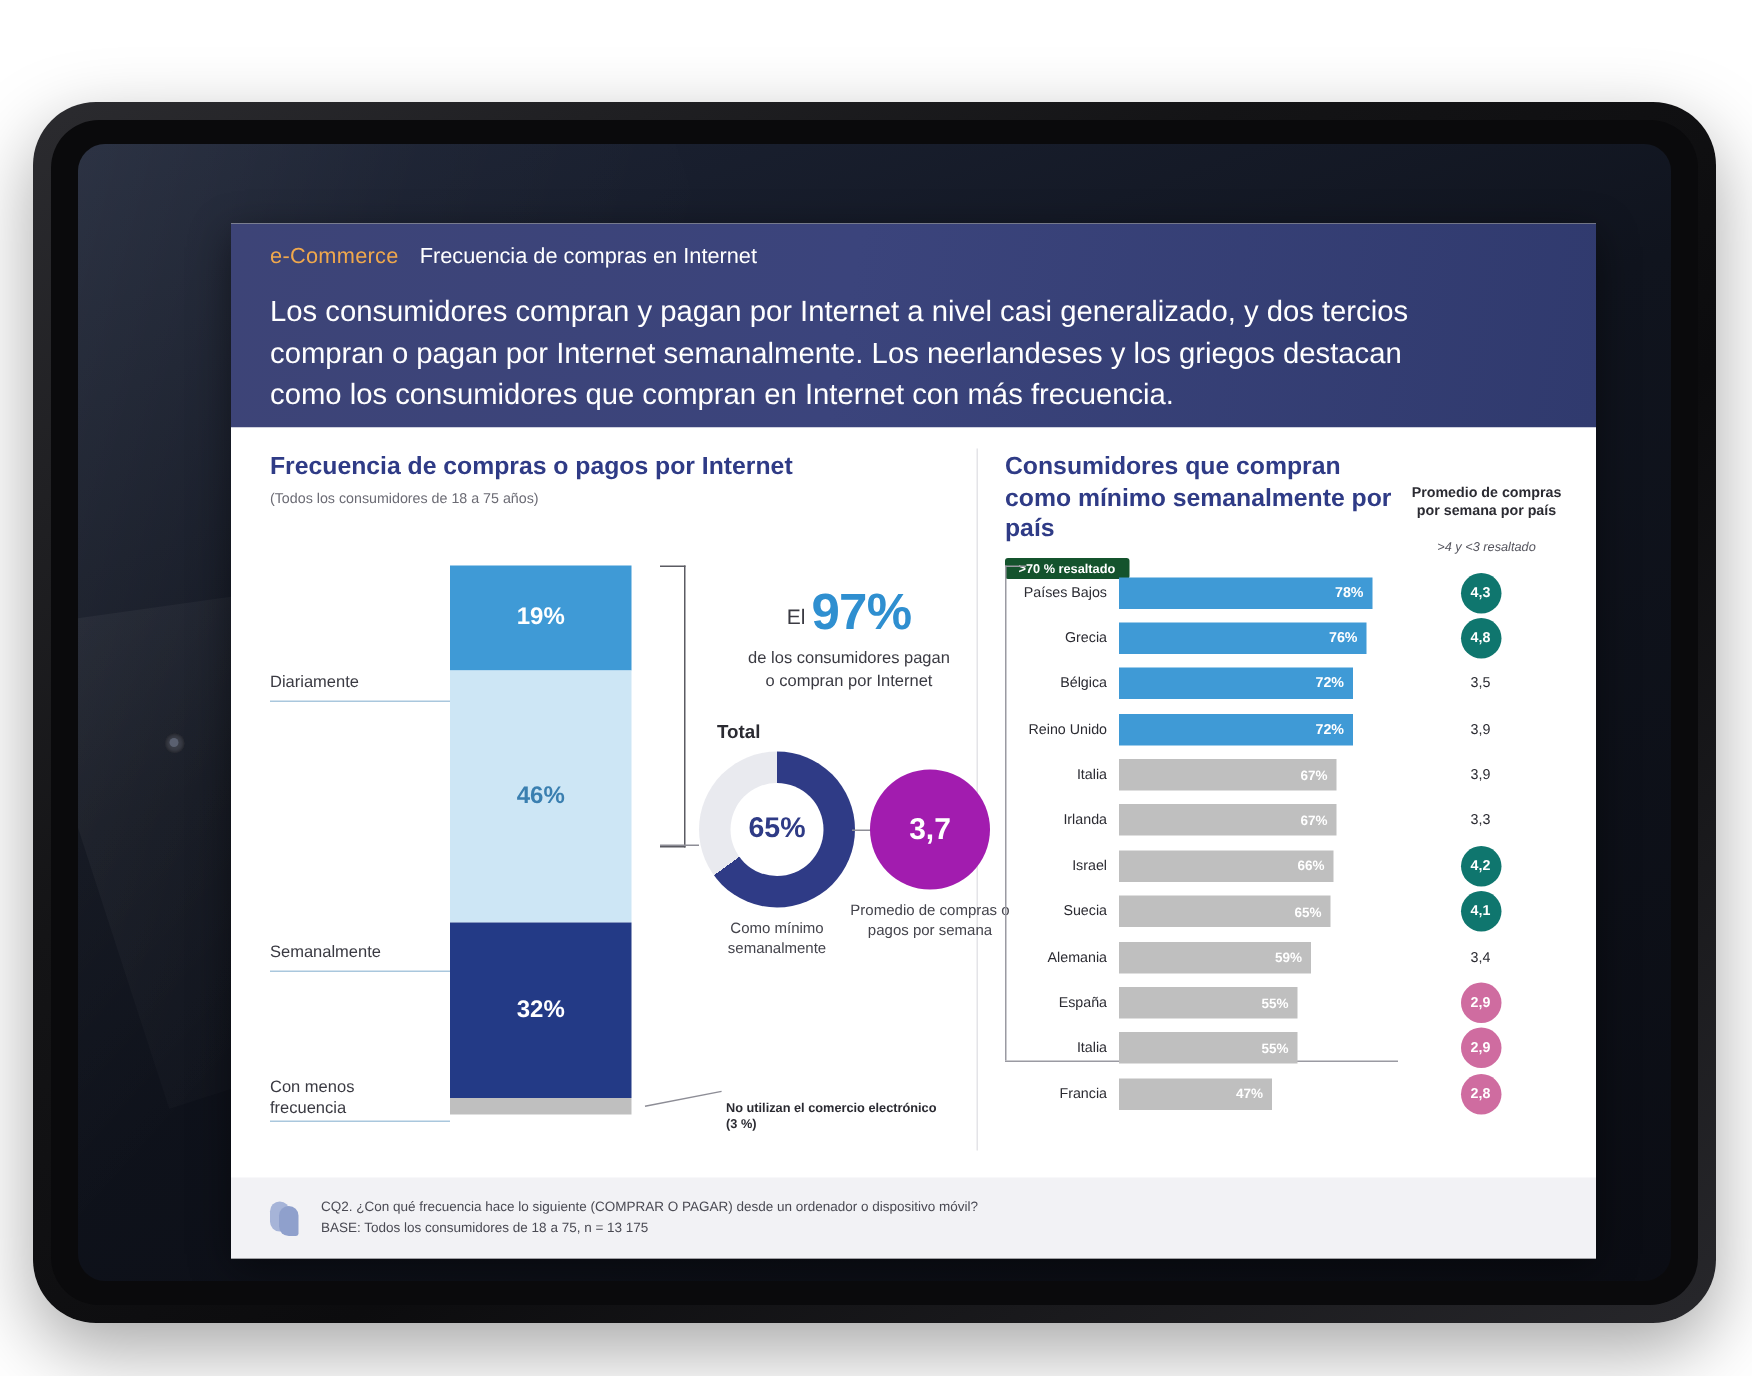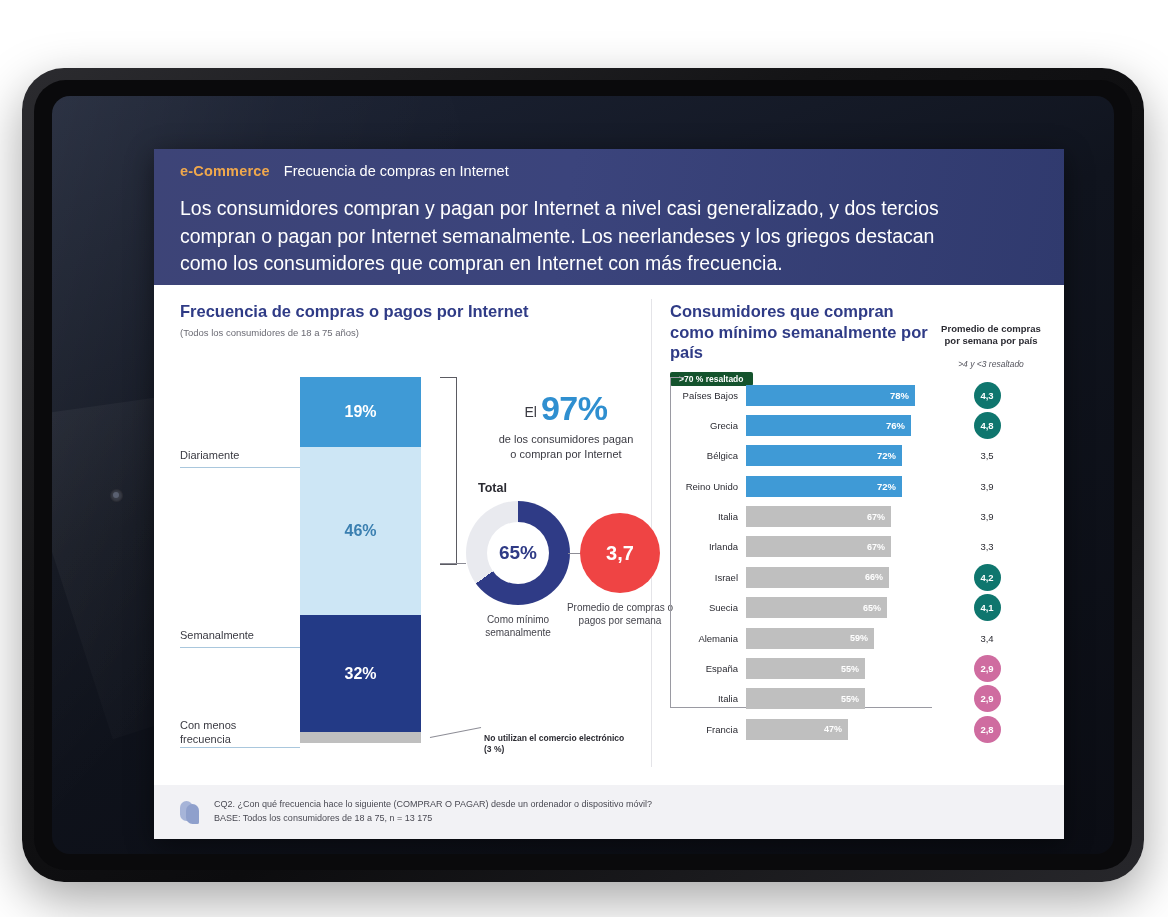--- a/index.html
+++ b/index.html
@@ -98,21 +98,21 @@
   #slide-header {
     position: relative;
     height: 136px;
     background: linear-gradient(100deg, #3d4477 0%, #3b447c 45%, #303a6e 100%);
     padding: 14px 26px 0 26px;
     box-sizing: border-box;
   }
   .kicker-row { display: flex; align-items: baseline; gap: 14px; }
   .kicker {
     color: #f0a84c;
-    font-weight: bold;
+    font-weight: normal;
     font-size: 14.5px;
     letter-spacing: 0.2px;
   }
   .kicker-sub {
     color: #ffffff;
     font-size: 14.5px;
   }
   .headline {
     margin-top: 16px;
     color: #ffffff;
@@ -259,21 +259,21 @@
     line-height: 1.3;
     width: 120px;
   }
 
   #avg-circle {
     position: absolute;
     left: 400px;
     top: 212px;
     width: 80px; height: 80px;
     border-radius: 50%;
-    background: #ef4444;
+    background: #a21caf;
     color: #ffffff;
     font-weight: bold;
     font-size: 20px;
     display: flex; align-items: center; justify-content: center;
   }
   .connector-line {
     position: absolute;
     background: #8d8d96;
     height: 1px;
   }

